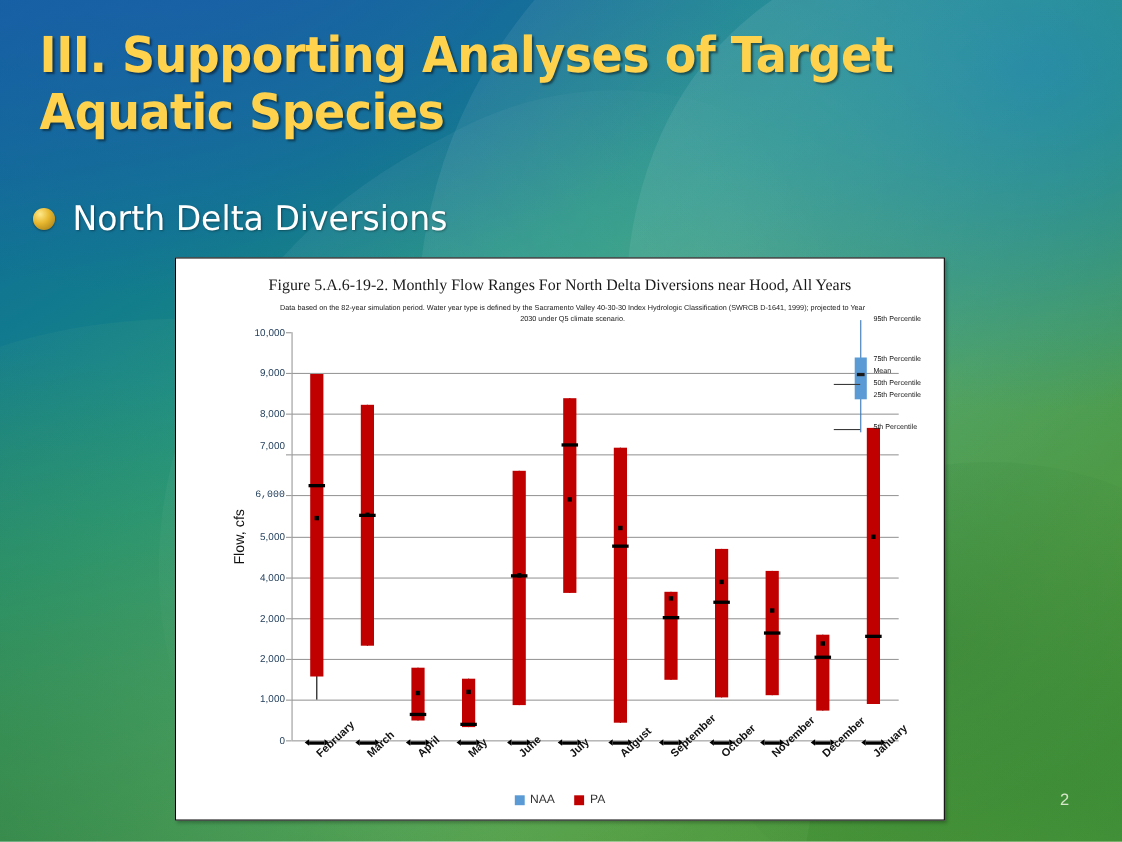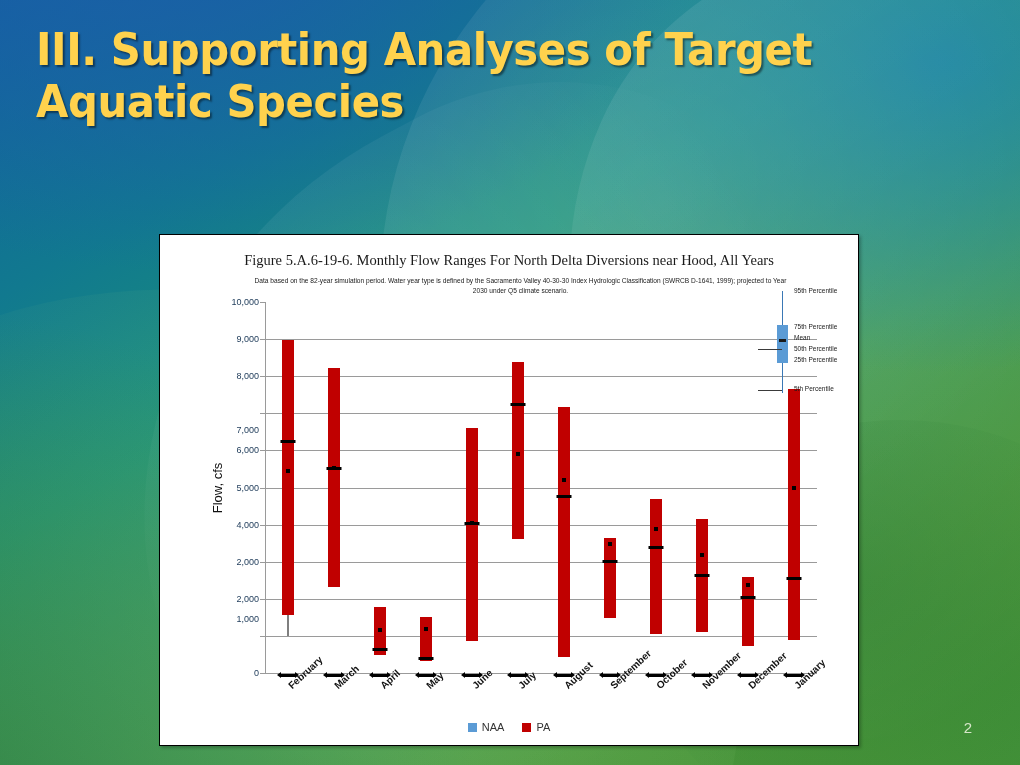--- a/index.html
+++ b/index.html
@@ -152,56 +152,60 @@
 
 <div id="slide">
   <div class="swash swash1"></div>
   <div class="swash swash4"></div>
   <div class="swash swash3"></div>
   <div class="swash swash2"></div>
   <div class="swash swash5"></div>
 
   <div id="title">III. Supporting Analyses of Target Aquatic Species</div>
 
+  <div id="bullet-row">
+    <div class="bullet-dot"></div>
+    <div id="bullet-text">North Delta Diversions</div>
+  </div>
 
   <div id="page-number">2</div>
 
   <div id="chart-panel">
-    <div class="c-title">Figure 5.A.6-19-6. Monthly Flow Ranges For North Delta Diversions near Hood, All Years</div>
+    <div class="c-title">Figure 5.A.6-19-2. Monthly Flow Ranges For North Delta Diversions near Hood, All Years</div>
     <div class="c-sub">Data based on the 82-year simulation period.  Water year type is defined by the Sacramento Valley 40-30-30 Index Hydrologic Classification (SWRCB D-1641, 1999); projected to Year 2030 under Q5 climate scenario.</div>
 
     <div id="plot">
       <div id="ylabel">Flow, cfs</div>
       <div id="plot-area">
         <div class="axis-v"></div>
         <div id="gridlines">
             <div class="gridline" style="top: 371px;"></div>
             <div class="ytick-mark" style="top: 371px;"></div>
             <div class="ytick" style="top: 371px;">0</div>
             <div class="gridline" style="top: 333.9px;"></div>
             <div class="ytick-mark" style="top: 333.9px;"></div>
-            <div class="ytick" style="top: 317px;">1,000</div>
+            <div class="ytick" style="top: 333px;">1,000</div>
             <div class="gridline" style="top: 296.8px;"></div>
             <div class="ytick-mark" style="top: 296.8px;"></div>
             <div class="ytick" style="top: 296.8px;">2,000</div>
             <div class="gridline" style="top: 259.7px;"></div>
             <div class="ytick-mark" style="top: 259.7px;"></div>
             <div class="ytick" style="top: 259.7px;">2,000</div>
             <div class="gridline" style="top: 222.6px;"></div>
             <div class="ytick-mark" style="top: 222.6px;"></div>
             <div class="ytick" style="top: 222.6px;">4,000</div>
             <div class="gridline" style="top: 185.5px;"></div>
             <div class="ytick-mark" style="top: 185.5px;"></div>
             <div class="ytick" style="top: 185.5px; margin-left: 34px;">5,000</div>
             <div class="gridline" style="top: 148.4px;"></div>
             <div class="ytick-mark" style="top: 148.4px;"></div>
-            <div class="ytick" style="top: 148.4px;">6,000</div>
+            <div class="ytick" style="top: 148.4px; font-family: Liberation Mono, monospace;">6,000</div>
             <div class="gridline" style="top: 111.3px;"></div>
             <div class="ytick-mark" style="top: 111.3px;"></div>
-            <div class="ytick" style="top: 128px;">7,000</div>
+            <div class="ytick" style="top: 103px;">7,000</div>
             <div class="gridline" style="top: 74.2px;"></div>
             <div class="ytick-mark" style="top: 74.2px;"></div>
             <div class="ytick" style="top: 74.2px;">8,000</div>
             <div class="gridline" style="top: 37.1px;"></div>
             <div class="ytick-mark" style="top: 37.1px;"></div>
             <div class="ytick" style="top: 37.1px;">9,000</div>
             <div class="gridline" style="top: 0px; background: transparent;"></div>
             <div class="ytick-mark" style="top: 0px;"></div>
             <div class="ytick" style="top: 0px;">10,000</div>
           </div>

